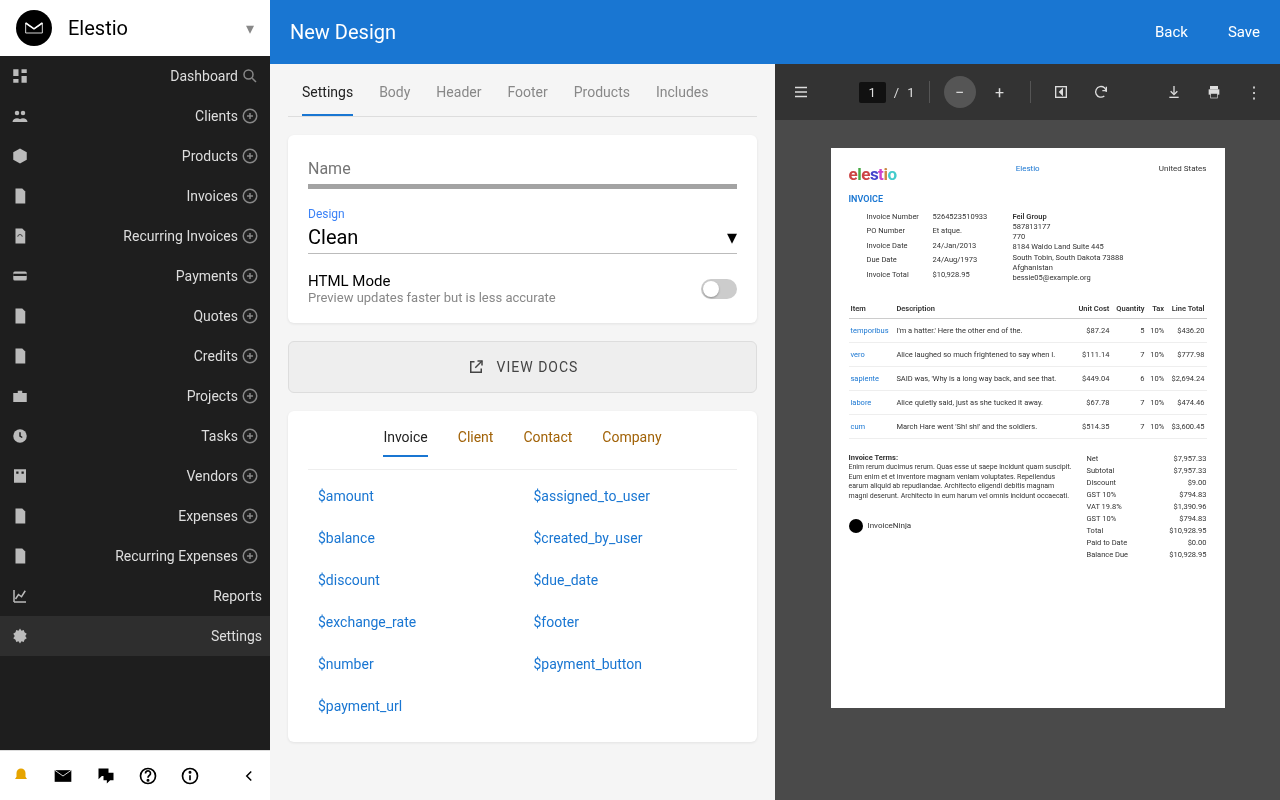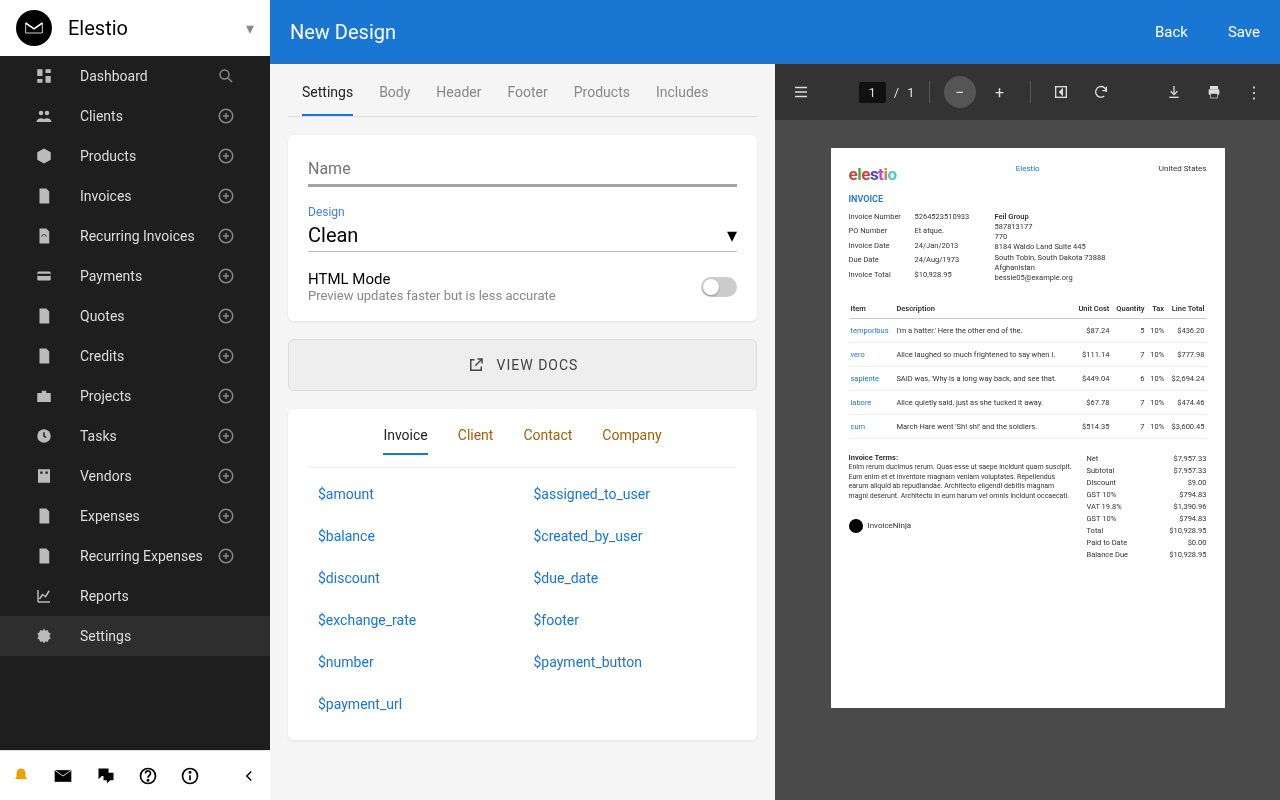--- a/index.html
+++ b/index.html
@@ -3,41 +3,41 @@
 <meta charset="utf-8">
 <style>
 * { margin: 0; padding: 0; box-sizing: border-box; font-family: -apple-system, BlinkMacSystemFont, "Segoe UI", Roboto, Arial, sans-serif; }
 body { width: 1280px; height: 800px; overflow: hidden; display: flex; background: #fff; }
 .sidebar { width: 270px; background: #1e1e1e; color: #e0e0e0; display: flex; flex-direction: column; }
 .brand { display: flex; align-items: center; height: 56px; background: #fff; color: #000; padding: 0 16px; }
 .brand-logo { width: 36px; height: 36px; border-radius: 50%; background: #000; display: flex; align-items: center; justify-content: center; margin-right: 16px; }
 .brand-name { font-size: 20px; flex: 1; }
 .brand-chevron { color: #888; }
 .nav { flex: 1; overflow-y: auto; }
-.nav-item { display: flex; align-items: center; height: 40px; padding: 0 32px; cursor: pointer; font-size: 14px; }
+.nav-item { display: flex; align-items: center; height: 40px; padding: 0 8px; cursor: pointer; font-size: 14px; text-align: right; }
 .nav-item.active { background: #2e2e2e; }
 .nav-icon { width: 24px; height: 24px; margin-right: 24px; display: flex; align-items: center; justify-content: center; color: #bbb; }
 .nav-label { flex: 1; color: #ddd; }
 .nav-add { width: 24px; height: 24px; display: flex; align-items: center; justify-content: center; }
 .nav-add svg { stroke: #888; }
 .bottom-bar { height: 50px; background: #fff; display: flex; align-items: center; padding: 0 8px; gap: 16px; border-top: 1px solid #ddd; }
 .bottom-bar .bicon { width: 28px; display: flex; justify-content: center; }
 .main { flex: 1; display: flex; flex-direction: column; }
 .topbar { height: 64px; background: #1976d2; color: #fff; display: flex; align-items: center; padding: 0 20px; }
 .topbar-title { font-size: 20px; flex: 1; }
 .topbar-btn { font-size: 15px; margin-left: 40px; cursor: pointer; }
 .content { flex: 1; display: flex; }
 .left-panel { width: 505px; padding: 0 18px 18px 18px; overflow-y: auto; background: #f5f5f5; }
 .tabs { display: flex; gap: 26px; padding: 20px 14px 0 14px; border-bottom: 1px solid #ddd; background: #f5f5f5; }
 .tab { padding-bottom: 14px; font-size: 14px; color: #888; cursor: pointer; border-bottom: 2px solid transparent; }
 .tab.active { color: #222; border-bottom-color: #1976d2; }
 .card { background: #fff; border-radius: 6px; padding: 18px 20px; margin-top: 18px; box-shadow: 0 1px 3px rgba(0,0,0,0.08); }
 .field { margin-bottom: 18px; }
 .field-label { font-size: 12px; color: #3b82f6; }
-.field-input { width: 100%; border: none; border-bottom: 3px solid #a3a3a3; font-size: 16px; padding: 6px 0; outline: none; background: transparent; }
+.field-input { width: 100%; border: none; border-bottom: 5px solid #a3a3a3; font-size: 16px; padding: 6px 0; outline: none; background: transparent; }
 .field-value { font-size: 20px; border-bottom: 1px solid #bbb; padding: 4px 0; display: flex; justify-content: space-between; align-items: flex-start; gap: 12px; }
 .toggle-row { display: flex; align-items: center; justify-content: space-between; margin-top: 8px; }
 .toggle-label { font-size: 15px; }
 .toggle-desc { font-size: 13px; color: #888; }
 .toggle { width: 36px; height: 20px; background: #ccc; border-radius: 10px; position: relative; cursor: pointer; }
 .toggle::after { content: ""; position: absolute; width: 16px; height: 16px; background: #fff; border-radius: 50%; top: 2px; left: 2px; box-shadow: 0 1px 2px rgba(0,0,0,0.3); }
 .view-docs { margin-top: 18px; height: 52px; background: #eee; border: 1px solid #ddd; border-radius: 6px; display: flex; align-items: center; justify-content: center; gap: 12px; font-size: 14px; letter-spacing: 1px; cursor: pointer; color: #444; }
 .subtabs { display: flex; gap: 30px; justify-content: center; border-bottom: 1px solid #eee; padding-bottom: 12px; margin-bottom: 8px; }
 .subtab { font-size: 14px; color: #a16207; padding-bottom: 10px; border-bottom: 2px solid transparent; cursor: pointer; }
 .subtab.active { color: #222; border-bottom-color: #1976d2; }
@@ -52,21 +52,21 @@
 .pt-btn.circle { background: #555; }
 .pt-sep { width: 1px; height: 22px; background: #555; margin: 0 6px; }
 .doc-wrap { flex: 1; display: flex; justify-content: center; padding-top: 28px; overflow: auto; }
 .doc { width: 394px; background: #fff; padding: 16px 18px 24px 18px; font-size: 8px; color: #333; height: 560px; }
 .doc-header { display: flex; justify-content: space-between; margin-bottom: 10px; }
 .logo-elestio { font-size: 17px; font-weight: 700; letter-spacing: -0.5px; }
 .logo-elestio span:nth-child(1){color:#c44;} .logo-elestio span:nth-child(2){color:#4a4;} .logo-elestio span:nth-child(3){color:#c44;} .logo-elestio span:nth-child(4){color:#44c;} .logo-elestio span:nth-child(5){color:#c4c;} .logo-elestio span:nth-child(6){color:#c84;} .logo-elestio span:nth-child(7){color:#4cc;}
 .doc-company { color: #1976d2; font-size: 8px; }
 .doc-country { font-size: 8px; }
 .doc-title { color: #1976d2; font-weight: 600; font-size: 9px; margin-bottom: 8px; }
-.doc-meta { display: flex; gap: 20px; margin-bottom: 16px; }
+.doc-meta { display: flex; gap: 20px; margin-bottom: 16px; margin-left: 18px; }
 .doc-meta-left { display: grid; grid-template-columns: 60px 60px; gap: 1px 6px; font-size: 7.5px; }
 .doc-meta-right { font-size: 7.5px; line-height: 1.35; }
 .doc-meta-right b { font-weight: 600; }
 .doc-table { width: 100%; border-collapse: collapse; font-size: 7.5px; }
 .doc-table th { text-align: left; padding: 5px 2px; border-bottom: 1px solid #ccc; font-weight: 600; }
 .doc-table th.r, .doc-table td.r { text-align: right; }
 .doc-table td { padding: 7px 2px; border-bottom: 1px solid #eee; }
 .doc-table td.link { color: #1976d2; }
 .doc-footer { display: flex; margin-top: 14px; gap: 14px; }
 .doc-terms { flex: 1; font-size: 7px; line-height: 1.35; }

